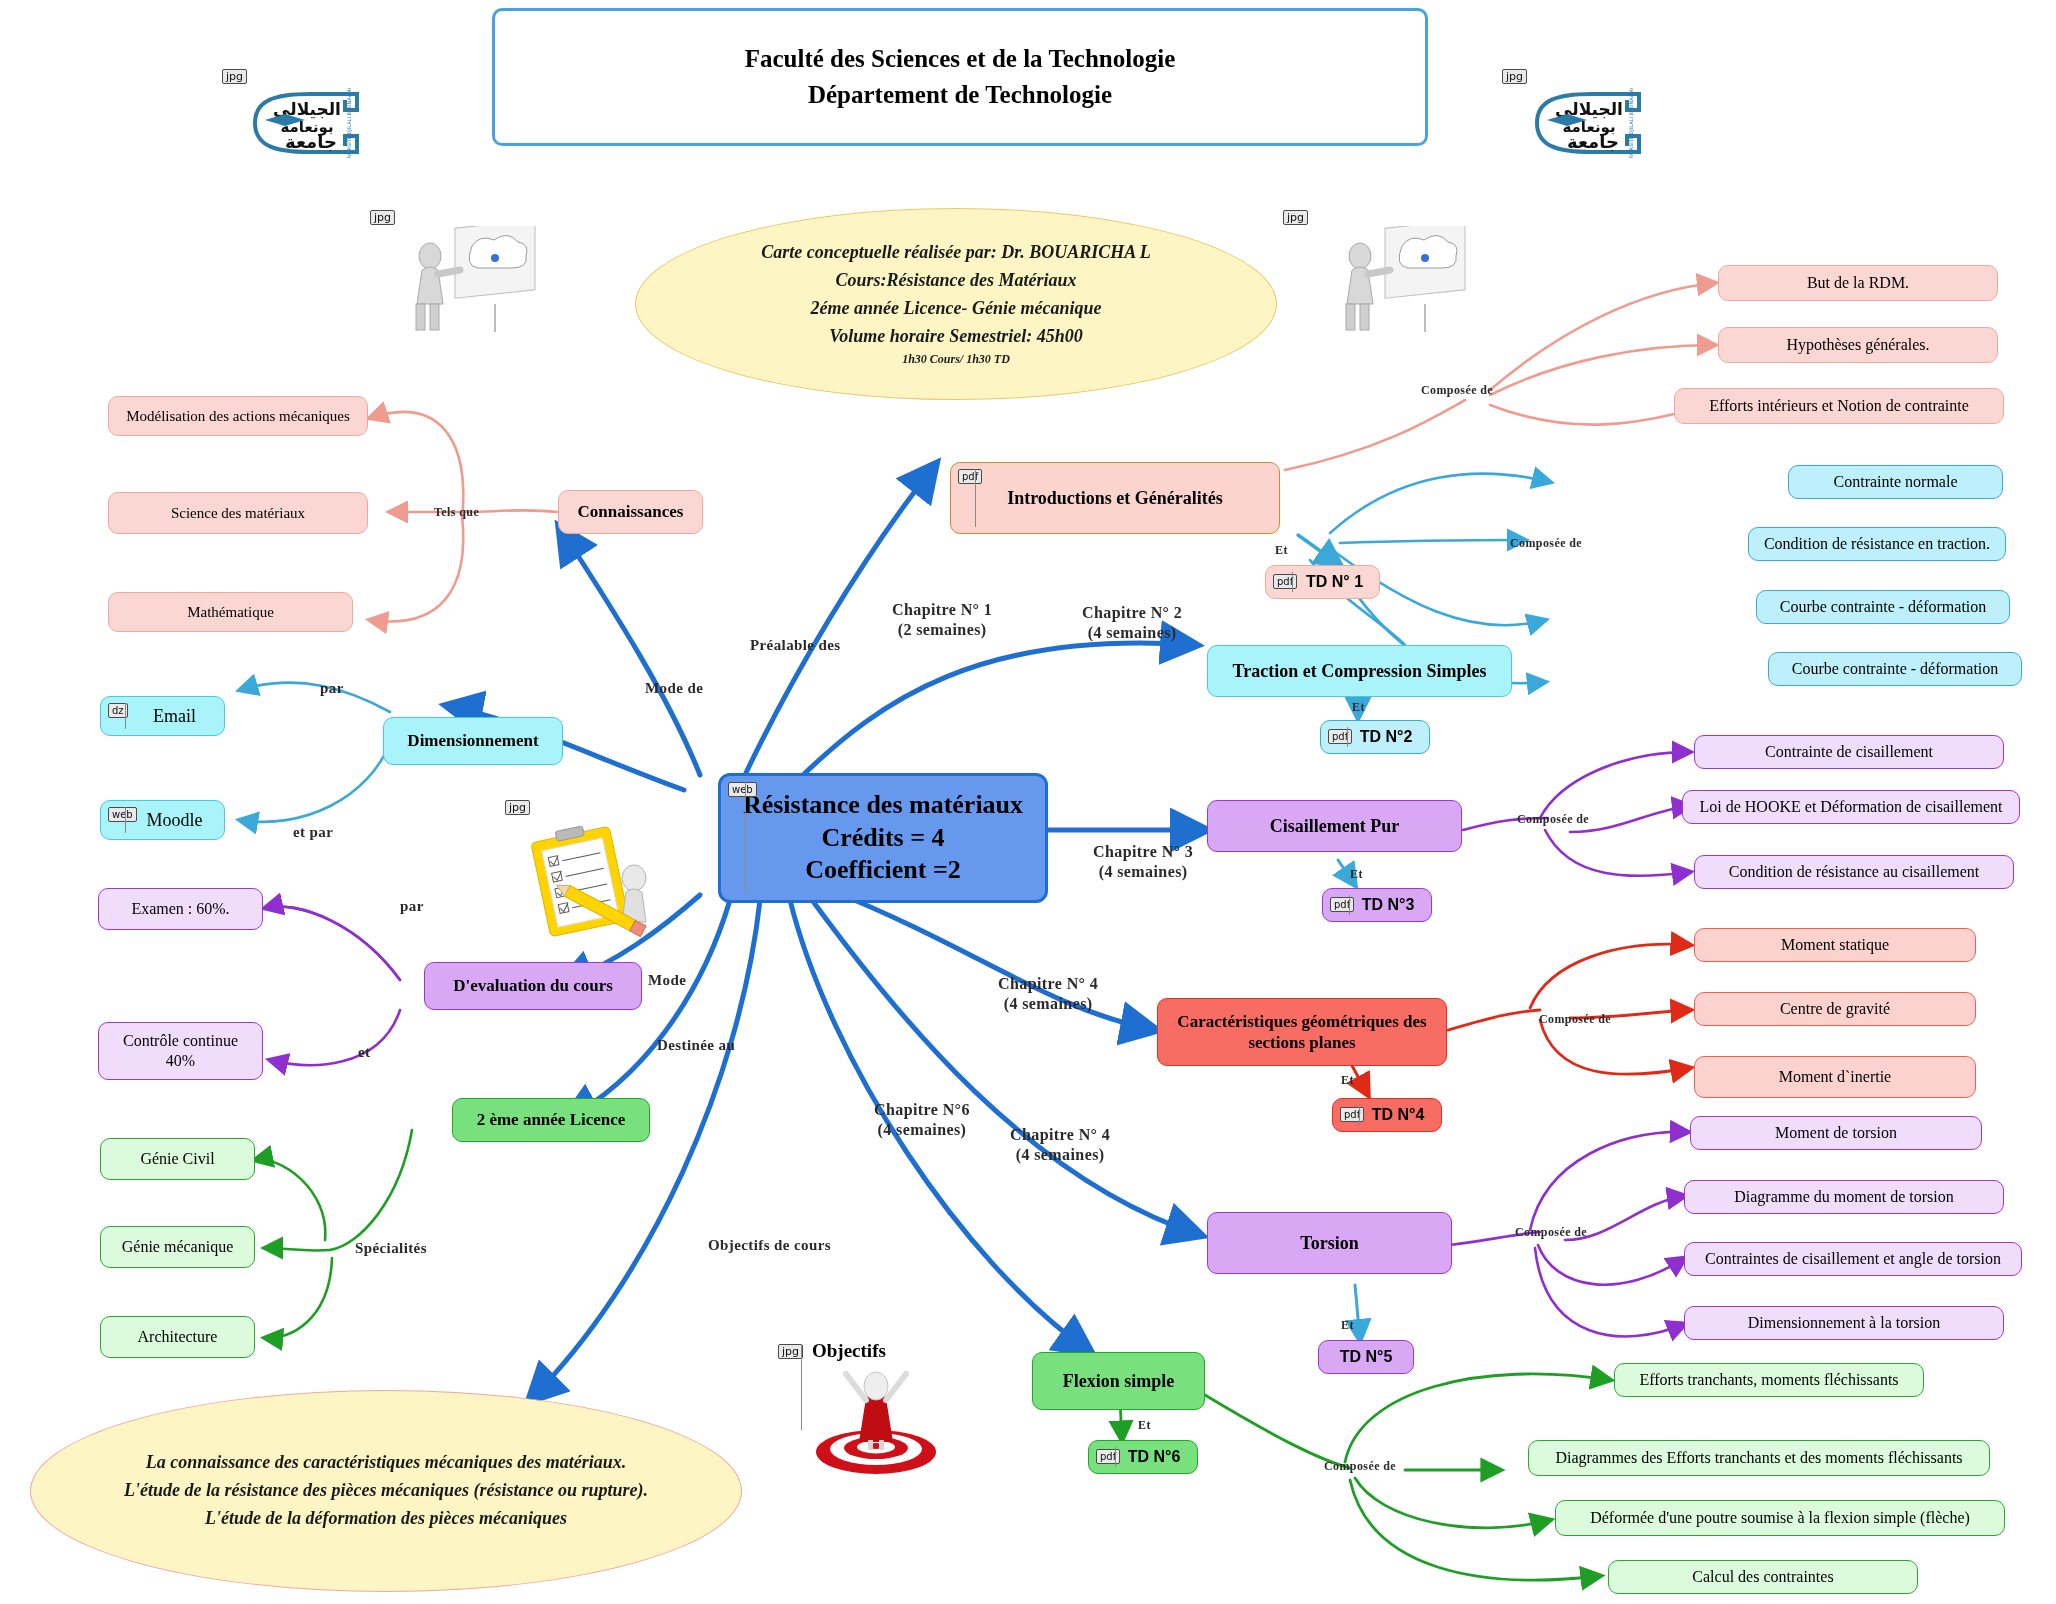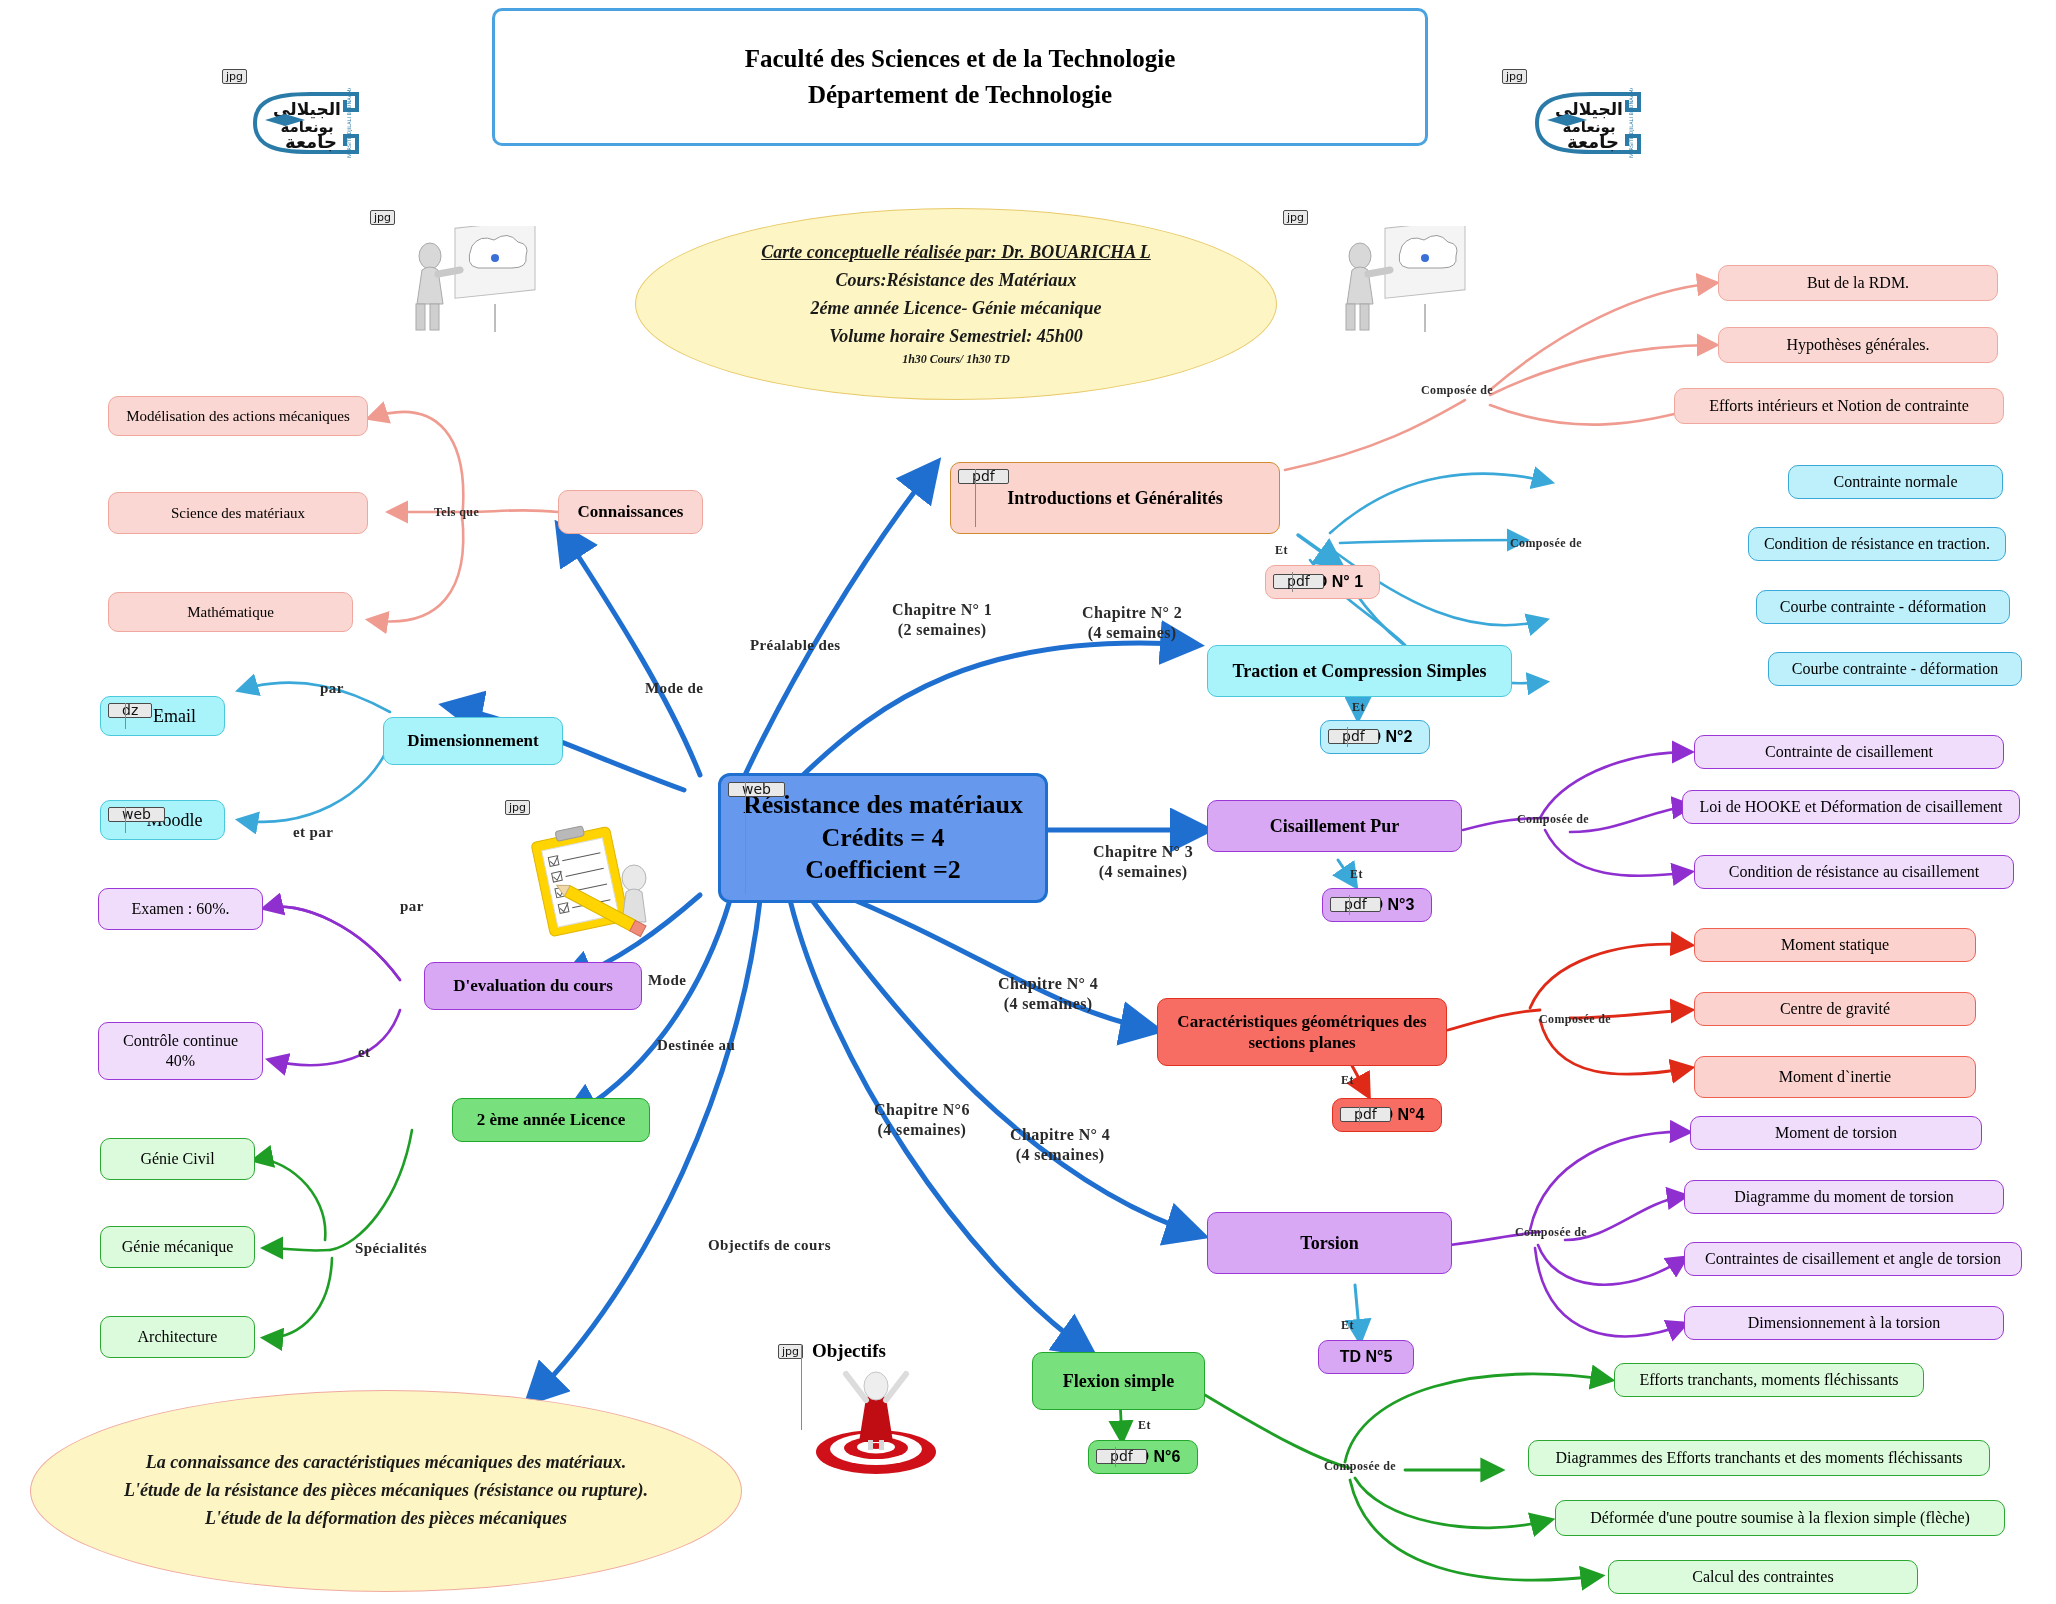--- a/index.html
+++ b/index.html
@@ -19,22 +19,22 @@
   
   .ellipse{position:absolute;border-radius:50%;display:flex;flex-direction:column;
      align-items:center;justify-content:center;text-align:center;}
   .ellipse .el{font-style:italic;font-weight:bold;line-height:1.55;color:#1a1a1a;}
 
   
   .central{background:#6699ee;border:3px solid #1f6fd0;border-radius:12px;
      font-weight:bold;font-size:26px;color:#000;}
 
   
-  .badge{position:absolute;left:7px;top:6px;font-family:"DejaVu Sans",sans-serif;font-size:14px;
-     line-height:13px;padding:0 13px;border:1px solid #4a4a4a;background:#e9e9e9;color:#111;
+  .badge{position:absolute;left:7px;top:6px;font-family:"DejaVu Sans",sans-serif;font-size:10px;
+     line-height:13px;padding:0 3px;border:1px solid #4a4a4a;background:#e9e9e9;color:#111;
      border-radius:2px;font-style:normal;font-weight:normal;}
   .vrule{position:absolute;left:24px;top:6px;bottom:6px;width:1px;background:#8a8a8a;}
 
   
   .c-pink{background:#fad7d2;border-color:#f0a89e;}
   .c-pink-strong{background:#fbd5cd;border-color:#d08a30;}
   .c-cyan{background:#a9f4fb;border-color:#4cc8dd;}
   .c-cyan-lite{background:#bdf0fb;border-color:#3aa8d8;}
   .c-purple{background:#d9a8f5;border-color:#9b37d6;}
   .c-purple-lite{background:#f0ddfb;border-color:#9b37d6;}
@@ -260,21 +260,21 @@
       <path d="M104,72 q8,-6 16,0 l4,30 l-24,0z" fill="#e0e0e0" stroke="#b5b5b5"></path>
       <g transform="rotate(28 85 92)">
         <rect x="40" y="86" width="74" height="12" fill="#ffd400" stroke="#d8b300"></rect>
         <polygon points="40,86 28,92 40,98" fill="#f0d9a8" stroke="#cbb27f"></polygon>
         <rect x="114" y="86" width="12" height="12" fill="#f08c7a" stroke="#cf6a58"></rect>
       </g>
     </svg>
   </div>
 
   <div class="ellipse c-yellow" style="left:635px;top:208px;width:640px;height:190px;border:1.5px solid #e8c96a;">
-    <div class="el" style="font-size:18px;text-decoration:underline;">Carte conceptuelle réalisée par: Dr. BOUARICHA L</div>
+    <div class="el" style="font-size:18px;">Carte conceptuelle réalisée par: Dr. BOUARICHA L</div>
     <div class="el" style="font-size:18px;">Cours:Résistance des Matériaux</div>
     <div class="el" style="font-size:18px;">2éme année Licence- Génie mécanique</div>
     <div class="el" style="font-size:18px;">Volume horaire Semestriel: 45h00</div>
     <div class="el" style="font-size:12px;">1h30 Cours/ 1h30 TD</div>
   </div>
 
   <div class="ellipse c-yellow-pink" style="left:30px;top:1390px;width:710px;height:200px;border:1.5px solid #f0a89e;">
     <div class="el" style="font-size:18px;">La connaissance des caractéristiques mécaniques des matériaux.</div>
     <div class="el" style="font-size:18px;">L'étude de la résistance des pièces mécaniques (résistance ou rupture).</div>
     <div class="el" style="font-size:18px;">L'étude de la déformation des pièces mécaniques</div>

